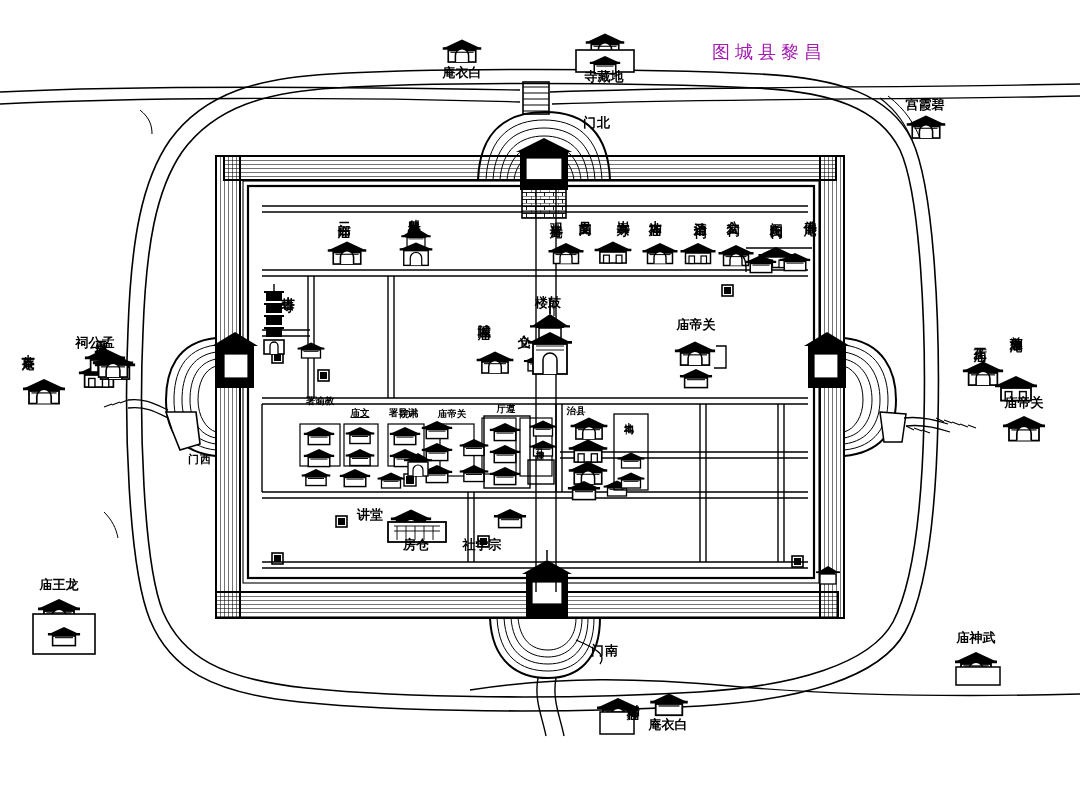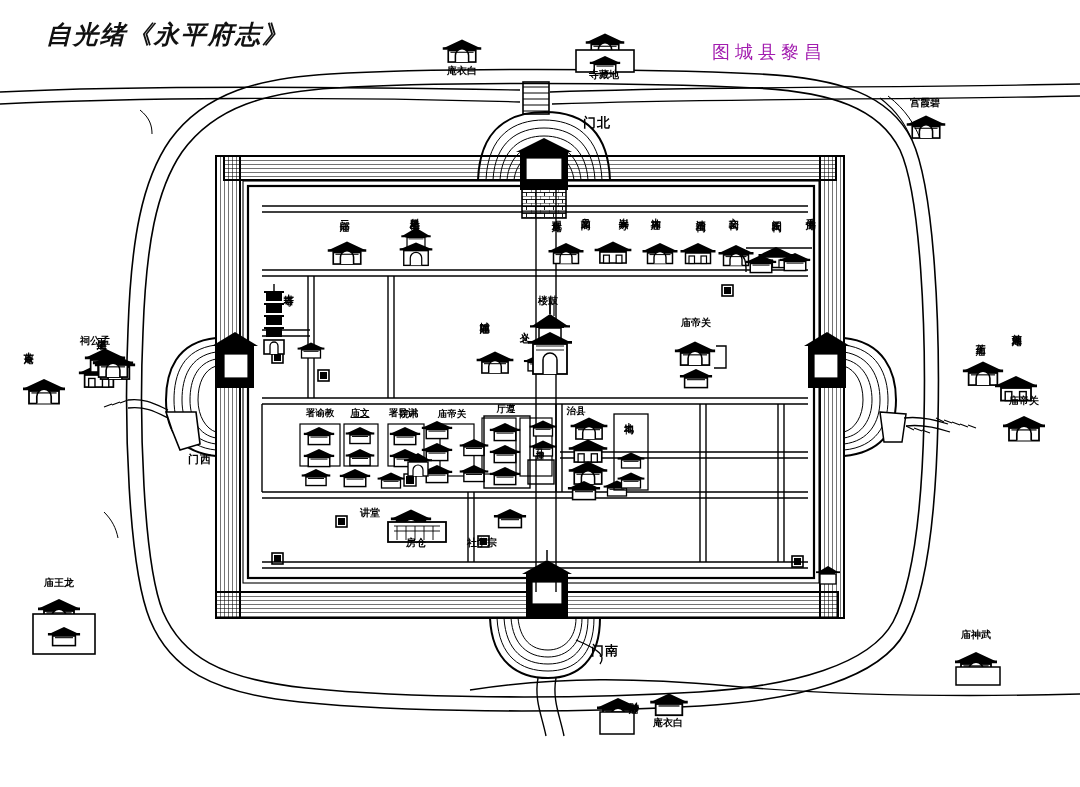--- a/index.html
+++ b/index.html
@@ -33,21 +33,21 @@
     font-weight: normal;
     letter-spacing: 5px;
     color: #a21caf;
     white-space: nowrap;
   }
 
   
   .lbl {
     position: absolute;
     color: #000;
-    font-size: 10px;
+    font-size: 13px;
     font-weight: bold;
     line-height: 1.0;
     letter-spacing: 0px;
     white-space: nowrap;
     transform: translate(-50%, 0);
     text-align: center;
   }
   .lbl.v {
     writing-mode: vertical-rl;
     text-orientation: upright;
@@ -468,42 +468,41 @@
 
       <path d="M104 512 C 112 520, 116 528, 118 538" stroke-width="1"></path>
 
       <path d="M936 418 l8 4 M944 420 l8 3 M952 422 l8 3 M960 424 l8 3 M968 425 l8 3" stroke-width="1.1"></path>
       <path d="M906 426 l8 4 M914 428 l8 3 M922 430 l8 3" stroke-width="1.1"></path>
 
       <path d="M128 400 l-8 3 M120 402 l-8 3 M112 404 l-8 3" stroke-width="1.1"></path>
     </g>
   </svg>
 
-  <div class="src-title">自光绪《永平府志》</div>
 
   <div class="map-title">图城县黎昌</div>
 
   <div class="gate-lbl" style="left:597px; top:114px;">门北</div>
   <div class="gate-lbl" style="left:605px; top:642px;">门南</div>
   <div class="gate-lbl" style="left:200px; top:452px; font-size:11px;">门西</div>
 
   <div class="lbl" style="left:462px; top:66px;">庵衣白</div>
   <div class="lbl" style="left:604px; top:70px;">寺藏地</div>
   <div class="lbl" style="left:925px; top:98px;">宫霞碧</div>
 
   <div class="lbl v" style="left:28px; top:344px;">古茶庵</div>
   <div class="lbl v" style="left:101px; top:330px;">玉皇庙</div>
   <div class="lbl" style="left:95px; top:336px;">祠公孟</div>
 
   <div class="lbl v" style="left:980px; top:336px;">药王庙</div>
   <div class="lbl v" style="left:1016px; top:326px;">慈湖庵</div>
   <div class="lbl" style="left:1024px; top:396px;">庙帝关</div>
 
   <div class="lbl" style="left:59px; top:578px;">庙王龙</div>
-  <div class="lbl" style="left:976px; top:631px;font-family:Liberation Mono, monospace;">庙神武</div>
+  <div class="lbl" style="left:976px; top:631px;">庙神武</div>
 
   <div class="lbl v" style="left:633px; top:694px;">财神庙</div>
   <div class="lbl" style="left:668px; top:718px;">庵衣白</div>
 
   <div class="lbl v" style="left:344px; top:212px;">二郎庙</div>
   <div class="lbl v" style="left:414px; top:210px;">魁星楼</div>
   <div class="lbl v" style="left:556px; top:212px;">观音庵</div>
   <div class="lbl v" style="left:585px; top:210px;">文昌阁</div>
   <div class="lbl v" style="left:623px; top:210px;">崇兴寺</div>
   <div class="lbl v" style="left:655px; top:210px;">大神庙</div>
@@ -511,21 +510,21 @@
   <div class="lbl v" style="left:733px; top:210px;">文公祠</div>
   <div class="lbl v" style="left:776px; top:212px;">阎氏祠</div>
   <div class="lbl v" style="left:810px; top:210px;">千佛庵</div>
 
   <div class="lbl v" style="left:288px; top:286px;">古塔寺</div>
   <div class="lbl v" style="left:484px; top:314px;">城隍庙</div>
   <div class="lbl v" style="left:524px; top:324px;">义仓</div>
   <div class="lbl" style="left:548px; top:296px;">楼鼓</div>
   <div class="lbl" style="left:696px; top:318px;">庙帝关</div>
 
-  <div class="lbl sm" style="left:320px; top:408px;">署谕教</div>
+  <div class="lbl sm" style="left:320px; top:396px;">署谕教</div>
   <div class="lbl sm" style="left:360px; top:408px;text-decoration:underline;">庙文</div>
   <div class="lbl sm" style="left:403px; top:408px;">署导训</div>
   <div class="lbl sm" style="left:409px; top:409px;">院书</div>
   <div class="lbl sm" style="left:452px; top:409px;">庙帝关</div>
   <div class="lbl sm" style="left:506px; top:404px;">厅遵</div>
   <div class="lbl v xs" style="left:540px; top:442px;">马神庙</div>
   <div class="lbl sm" style="left:576px; top:406px;">治县</div>
   <div class="lbl v sm" style="left:629px; top:414px;">土地祠</div>
 
   <div class="lbl" style="left:370px; top:508px;">讲堂</div>

